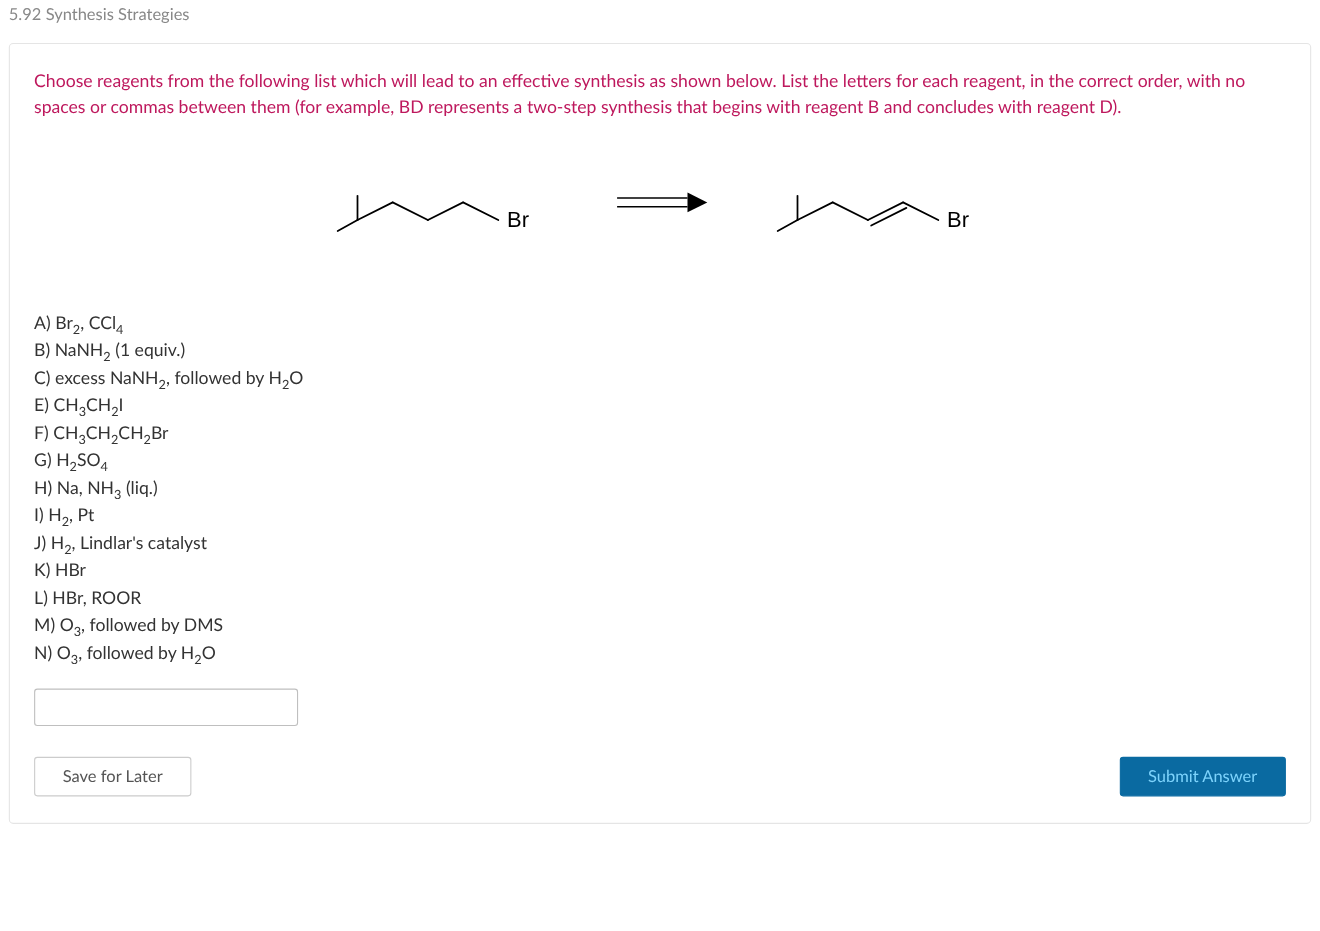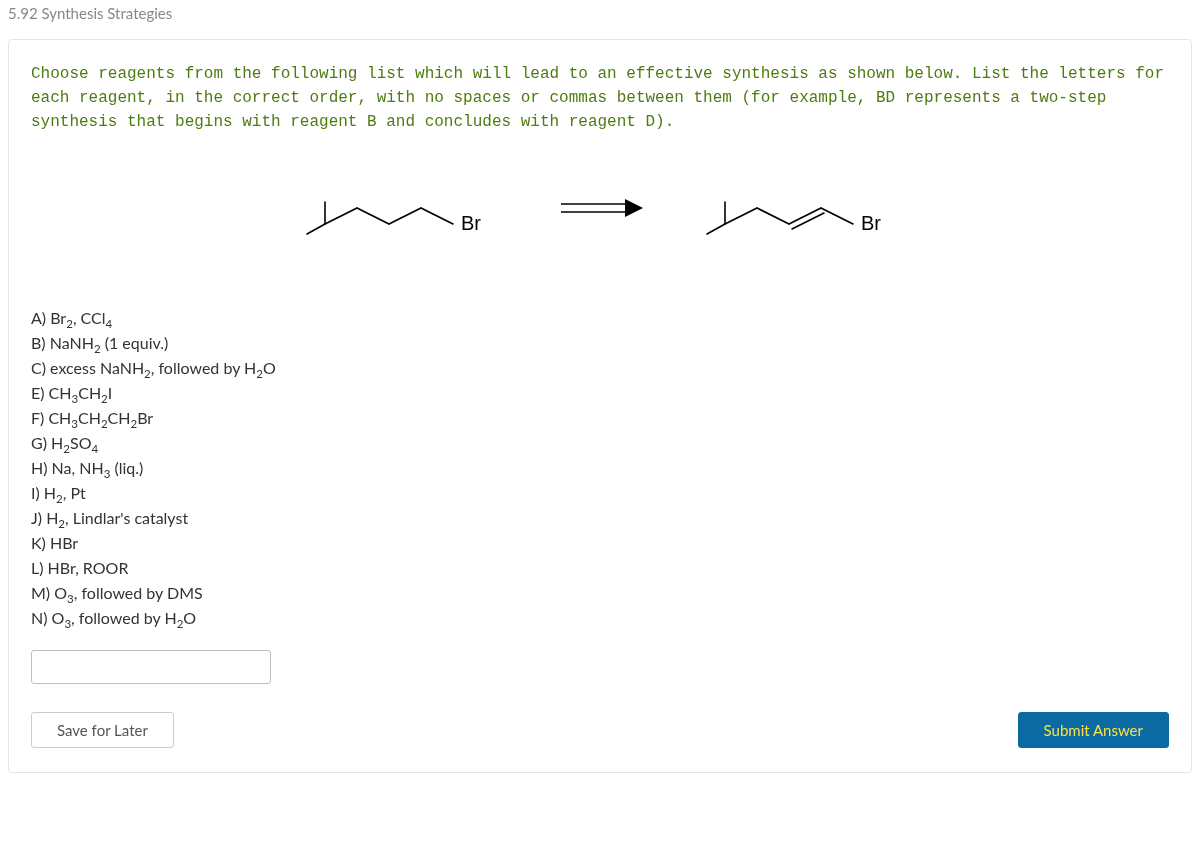--- a/index.html
+++ b/index.html
@@ -17,23 +17,22 @@
     padding: 2px 0 14px 0;
   }
   .panel {
     border: 1px solid #e5e5e5;
     border-radius: 4px;
     padding: 22px 22px 24px 22px;
     background: #fff;
   }
   .prompt {
     font-size: 16px;
-    color: #4d7c0f;
+    color: #be185d;
     margin-bottom: 36px;
-    font-family: Liberation Mono, monospace;
   }
   .diagram-row {
     display: flex;
     align-items: center;
     justify-content: center;
     gap: 40px;
     margin: 10px 0 60px 0;
   }
   .reagent-list {
     font-size: 16px;
@@ -64,21 +63,21 @@
     cursor: pointer;
     font-family: inherit;
   }
   .btn-save {
     background: #fff;
     color: #555;
     border: 1px solid #ccc;
   }
   .btn-submit {
     background: #0a6aa1;
-    color: #fde047;
+    color: #7dd3fc;
     border: 1px solid #0a6aa1;
   }
   svg { display: block; }
 </style>
 </head>
 <body>
 
 <div class="section-title">5.92 Synthesis Strategies</div>
 
 <div class="panel">

